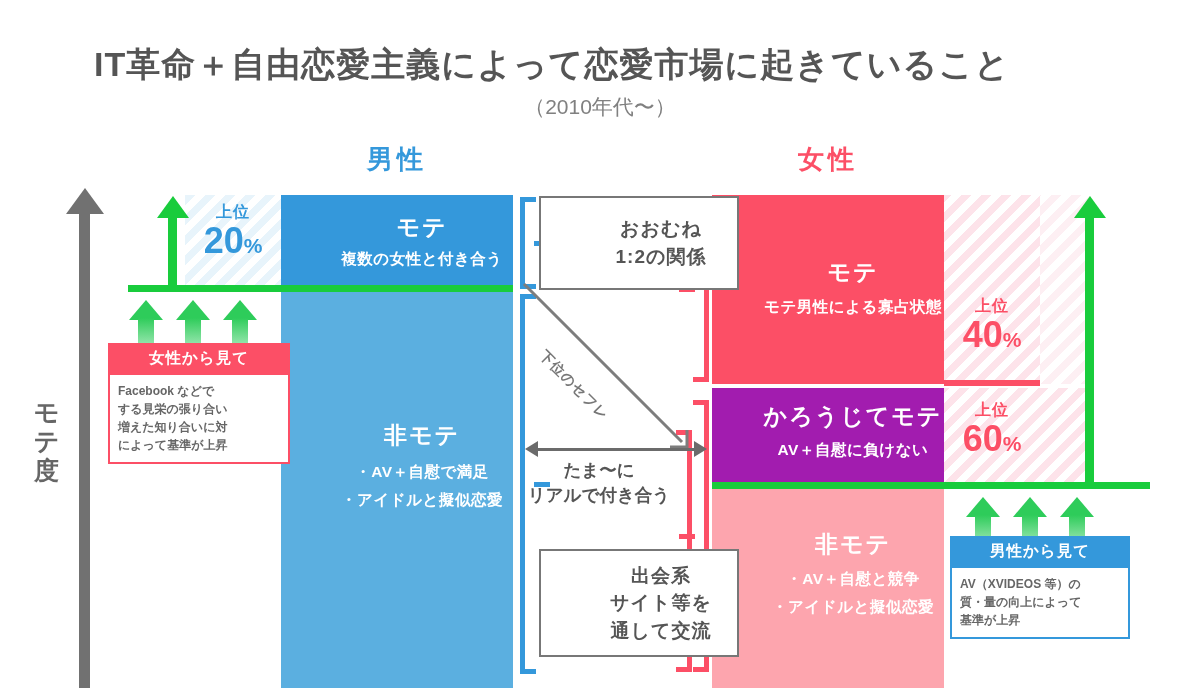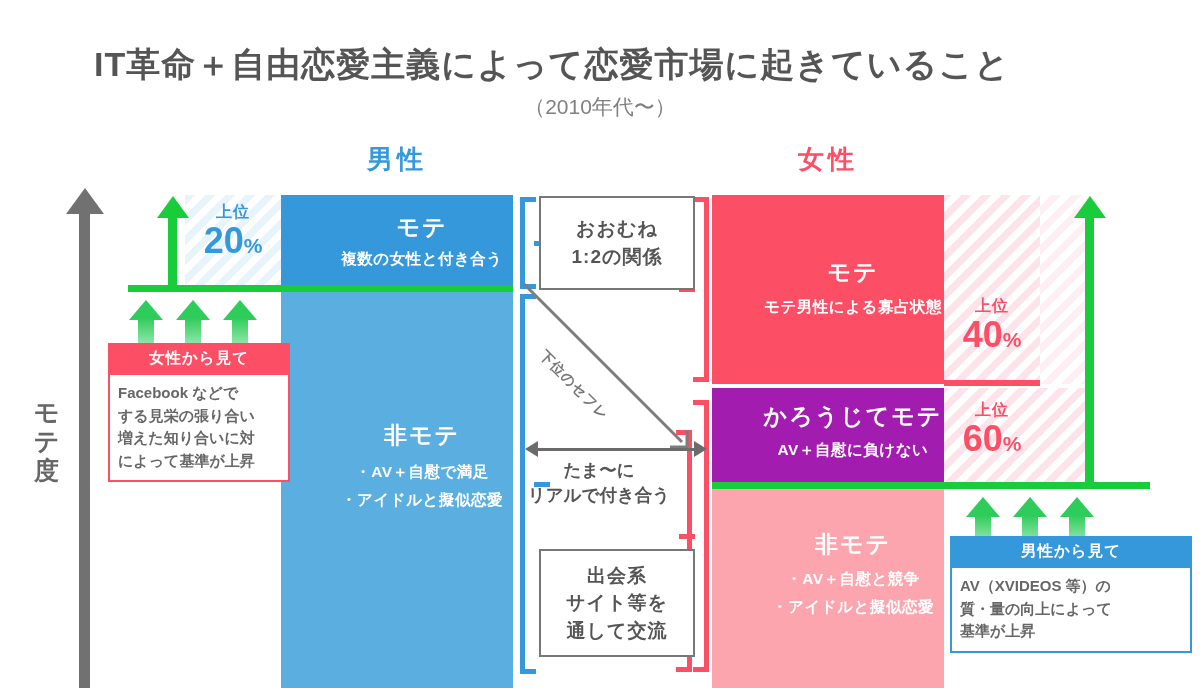--- a/index.html
+++ b/index.html
@@ -41,26 +41,26 @@
 
   .uparrow{position:absolute;width:34px;height:58px;}
   .uparrow .shaft{position:absolute;left:9px;top:18px;width:16px;height:40px;
      background:linear-gradient(to bottom,#2ecc5a,#c9f2d6);}
   .uparrow .head{position:absolute;left:0;top:0;width:0;height:0;
      border-left:17px solid transparent;border-right:17px solid transparent;border-bottom:20px solid #2ecc5a;}
 
   
   #left-card{left:108px;top:343px;width:182px;}
   .card-head{font-size:15.5px;font-weight:bold;color:#fff;text-align:center;padding:5px 0 6px;letter-spacing:1px;}
-  .card-body{font-size:15px;font-weight:bold;line-height:1.5;color:#666;padding:7px 8px 8px;background:#fff;}
+  .card-body{font-size:12px;font-weight:bold;line-height:1.5;color:#666;padding:7px 8px 8px;background:#fff;}
   #left-card .card-head{background:#fc4f66;}
   #left-card .card-body{border:2px solid #fc4f66;border-top:none;}
 
   
-  #right-card{left:950px;top:536px;width:242px;}
+  #right-card{left:950px;top:536px;width:180px;}
   #right-card .card-head{background:#3498db;}
   #right-card .card-body{border:2px solid #3498db;border-top:none;}
 
   
   #fem-mote{left:712px;top:195px;width:232px;height:189px;background:#fc4f66;}
   #fem-karo{left:712px;top:388px;width:232px;height:97px;background:#a21caf;}
   #fem-himote{left:712px;top:489px;width:232px;height:199px;background:#fda5ae;}
 
   
   #fem-stripe40{left:944px;top:195px;width:96px;height:189px;
@@ -85,21 +85,21 @@
   .brk .t{position:absolute;left:0;top:0;height:5px;width:16px;}
   .brk .b{position:absolute;left:0;bottom:0;height:5px;width:16px;}
   .brk .m{position:absolute;right:-14px;top:50%;margin-top:-2.5px;height:5px;width:16px;}
   .brk.flip .v{left:auto;right:0;}
   .brk.flip .t,.brk.flip .b{left:auto;right:0;}
   .brk.flip .m{right:auto;left:-14px;}
 
   
   .note{position:absolute;border:2px solid #777;background:#fff;
         font-size:19px;font-weight:bold;color:#555;text-align:center;
-        line-height:1.45;display:flex;align-items:center;justify-content:center;letter-spacing:1px;}
+        line-height:1.45;display:flex;align-items:center;justify-content:center;letter-spacing:1px;padding-left:44px;}
   #note-ratio{left:539px;top:196px;width:152px;height:90px;}
   #note-site{left:539px;top:549px;width:152px;height:104px;}
 
   
   #diag{left:520px;top:280px;}
   #diag-label{left:548px;top:347px;font-size:14px;font-weight:bold;color:#777;
      transform:rotate(45deg);transform-origin:0 0;letter-spacing:1px;white-space:nowrap;}
 
   
   #hbar{left:531px;top:448px;width:168px;height:3px;background:#6b6b6b;}

